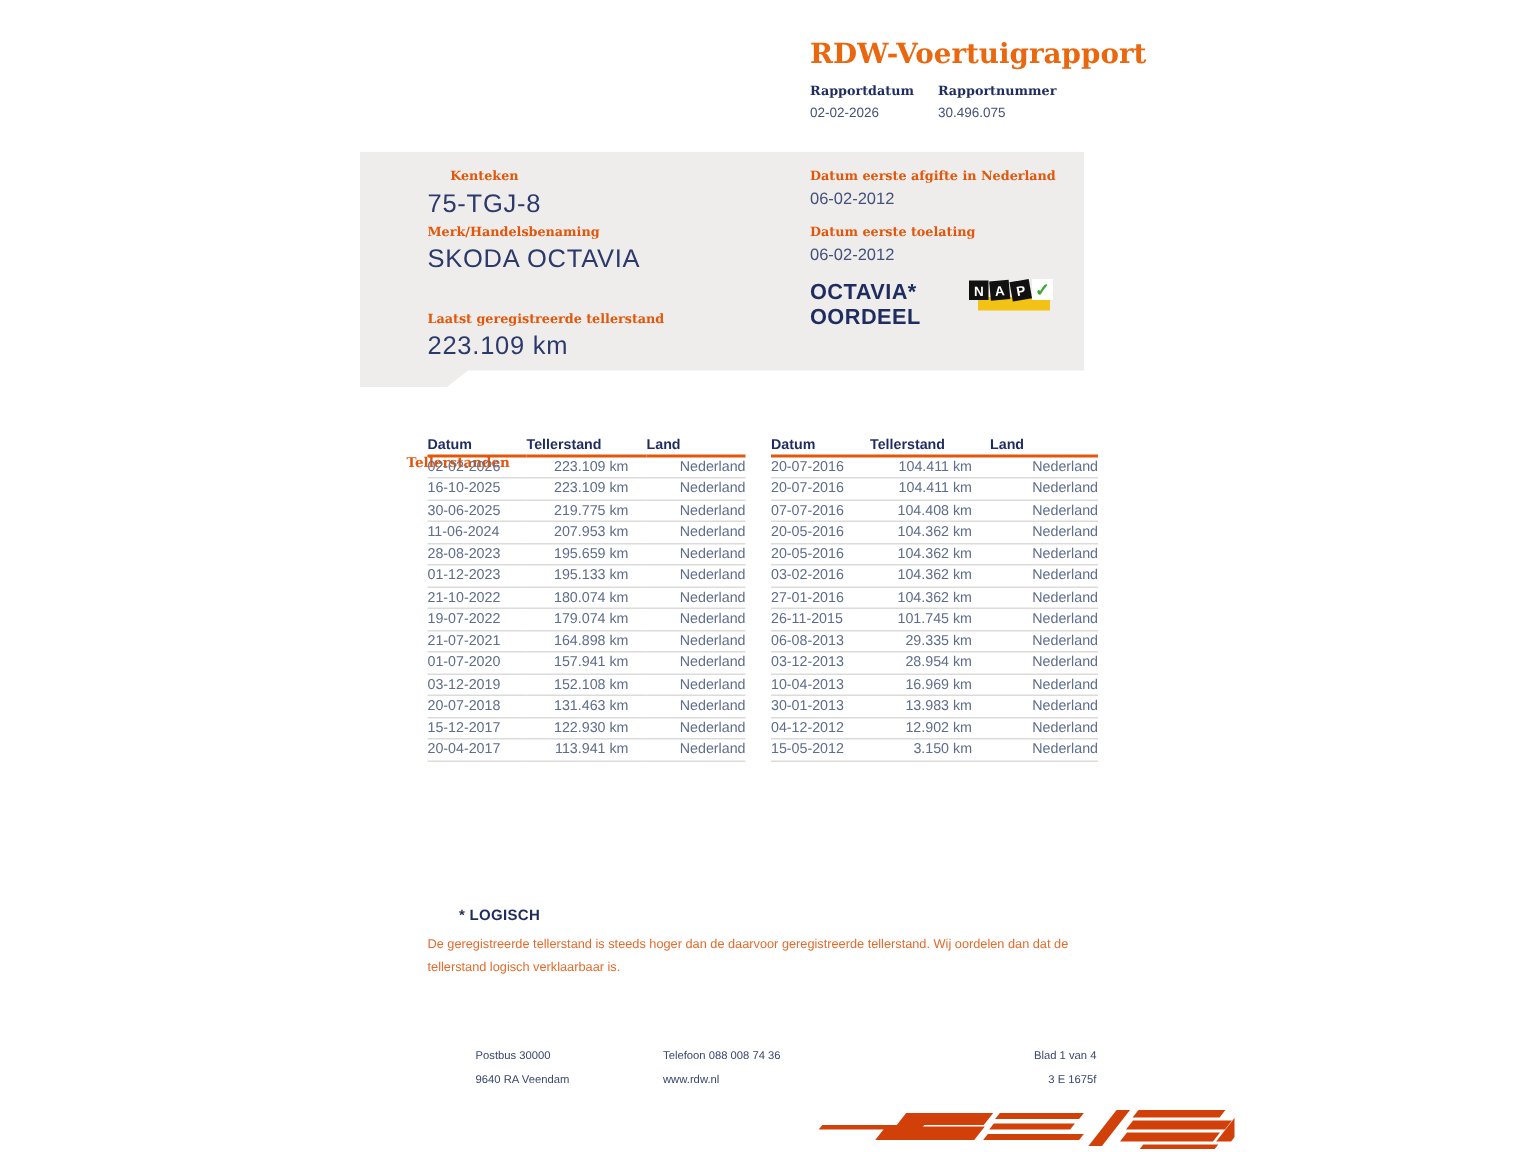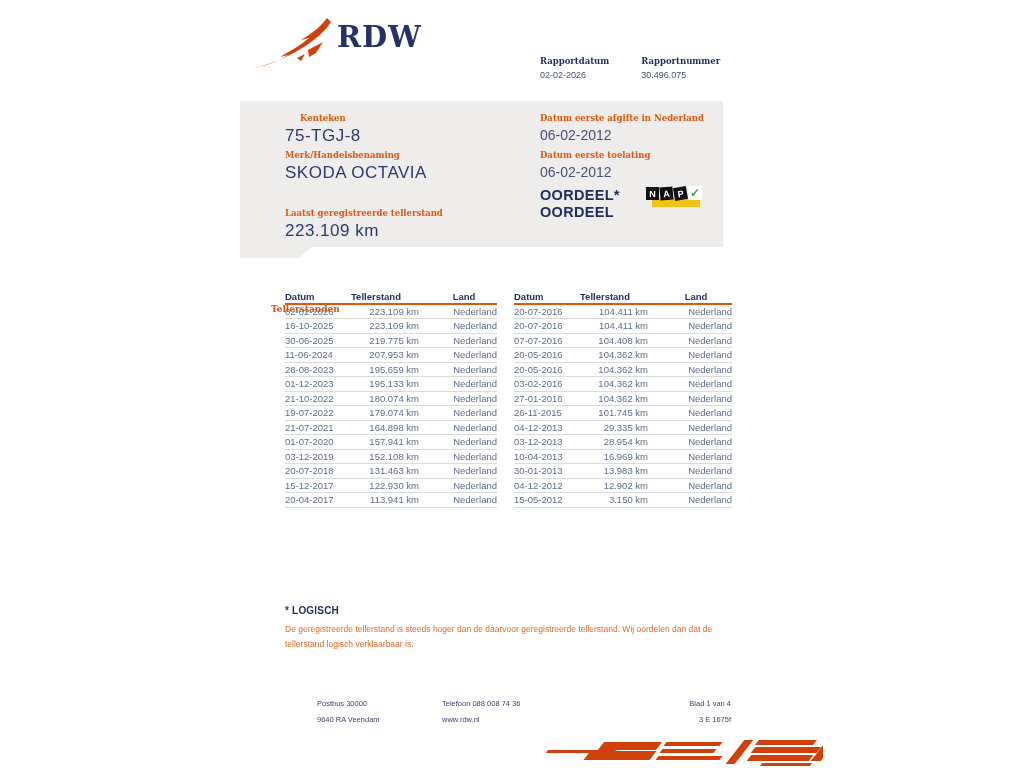--- a/index.html
+++ b/index.html
@@ -20,30 +20,30 @@
   body{font-family:"Liberation Sans",sans-serif;}
   .page{position:relative;width:1024px;height:768px;background:#fff;overflow:hidden;}
 
   
   .logo-wrap{position:absolute;left:253px;top:16px;width:150px;height:56px;}
   .logo-feather{position:absolute;left:0;top:2px;}
   .logo-text{position:absolute;left:84px;top:4px;font-family:"DejaVu Serif",serif;font-weight:600;
              font-size:29px;color:#24316B;letter-spacing:1px;}
   .report-title{position:absolute;left:540px;top:26px;font-family:"DejaVu Serif",serif;
                 font-weight:700;font-size:18.5px;color:var(--orange_title);}
-  .report-meta{position:absolute;left:540px;top:56px;display:flex;gap:32px;}
+  .report-meta{position:absolute;left:540px;top:56px;display:flex;gap:16px;}
   .meta-label{font-family:"DejaVu Serif",serif;font-weight:700;font-size:8.5px;color:var(--navy_dark);}
   .meta-value{font-size:9px;color:#44517A;margin-top:4px;}
 
   
   .panel{position:absolute;left:240px;top:101px;width:483px;height:157px;background:var(--panel_bg);
          clip-path:polygon(0 0,100% 0,100% calc(100% - 11px),72px calc(100% - 11px),58px 100%,0 100%);}
   .f-label{font-family:"DejaVu Serif",serif;font-weight:700;font-size:8.5px;color:var(--orange_label);}
   .f-value-big{font-family:Liberation Sans, sans-serif;font-size:17px;color:var(--navy_value);letter-spacing:.5px;margin-top:3px;}
-  .f-value-sm{font-size:14px;color:#44517A;margin-top:4px;}
+  .f-value-sm{font-size:11px;color:#44517A;margin-top:4px;}
   .p-abs{position:absolute;}
   .verdict{font-size:14.5px;font-weight:800;color:var(--navy_dark);line-height:17px;letter-spacing:.3px;}
 
   
   .nap{position:absolute;left:406px;top:84px;width:56px;height:26px;}
   .nap-bar{position:absolute;left:6px;top:13px;width:48px;height:9px;background:var(--nap_yellow);}
   .nap-tile{position:absolute;top:2px;width:13px;height:13px;background:#111;color:#fff;
             font-size:9px;font-weight:700;display:flex;align-items:center;justify-content:center;}
   .nap-tile.t1{left:0;}
   .nap-tile.t2{left:14px;transform:rotate(-5deg);}
@@ -52,31 +52,31 @@
              color:var(--nap_green);font-size:12px;font-weight:700;display:flex;align-items:center;justify-content:center;}
 
   
   .tables-title{position:absolute;left:271px;top:277px;font-family:"DejaVu Serif",serif;
                 font-weight:700;font-size:9px;color:var(--orange_label);margin-top:27px;}
   .odo-table{position:absolute;top:290px;border-collapse:collapse;table-layout:fixed;}
   .odo-table.left{left:285px;width:212px;}
   .odo-table.right{left:514px;width:218px;}
   .odo-table th{font-size:9.5px;font-weight:700;color:var(--navy_dark);text-align:left;
                 border-bottom:2px solid var(--orange_label);height:14px;padding:0;}
-  .odo-table th.col-land{text-align:center;}
+  .odo-table th.col-land{text-align:left;}
   .odo-table td{font-size:9.5px;color:var(--table_text);height:14.5px;padding:0;
                 border-bottom:1px solid var(--row_border);white-space:nowrap;}
   .odo-table td:nth-child(2){text-align:right;padding-right:12px;}
   .odo-table th:nth-child(2){padding-right:12px;}
   .odo-table td:nth-child(3){text-align:right;}
   .col-datum{width:66px;} .col-teller{width:80px;}
 
   
   .footnote{position:absolute;left:285px;top:605px;width:434px;}
-  .footnote-title{font-size:10px;font-weight:800;color:var(--navy_dark);letter-spacing:.2px;}
+  .footnote-title{font-size:10px;font-weight:800;color:var(--navy_dark);letter-spacing:.2px;margin-left:21px;}
   .footnote-body{margin-top:6px;font-size:8.5px;line-height:15px;color:#E46A2A;}
 
   
   .footer{position:absolute;left:285px;top:699px;width:446px;font-size:7.5px;color:var(--footer_text);}
   .footer .row{display:flex;margin-bottom:7px;}
   .footer .c1{width:125px;margin-left:32px;} .footer .c2{flex:1;} .footer .c3{text-align:right;width:120px;}
 
   
   .deco{position:absolute;left:545px;top:737px;width:278px;height:31px;overflow:hidden;}
   .deco div{position:absolute;background:var(--orange_logo);transform:skewX(-38deg);}
@@ -91,29 +91,22 @@
   .s5b{left:208px;top:10px;width:66px;height:6px;}
   .s5c{left:204px;top:18px;width:62px;height:6px;}
   .s5d{left:216px;top:26px;width:50px;height:3px;}
   .s6{left:272px;top:8px;width:10px;height:16px;}
 </style>
 </head>
 <body>
 
 <div class="page">
 
-  <div class="logo-wrap">
-    <svg class="logo-feather" width="80" height="52" viewBox="0 0 80 52">
-      <path d="M1 50 C 14 48 25 43 35 37 L 27 39 C 39 32 48 27 56 20 L 48 22 C 60 15 68 8 74 0 L 78 4 C 72 13 64 20 54 27 C 42 35 21 46 1 50 Z" fill="#D2400A"></path>
-      <path d="M55 32 L 70 24 L 63 35 L 56 39 Z" fill="#D2400A"></path>
-      <path d="M44 40 L 52 36 L 48 43 Z" fill="#D2400A"></path>
-    </svg>
-    <div class="logo-text">RDW</div>
-  </div>
-
+
+  <div class="report-title">RDW-Voertuigrapport</div>
 
   <div class="report-meta">
     <div>
       <div class="meta-label">Rapportdatum</div>
       <div class="meta-value">02-02-2026</div>
     </div>
     <div>
       <div class="meta-label">Rapportnummer</div>
       <div class="meta-value">30.496.075</div>
     </div>
@@ -136,21 +129,21 @@
     <div class="p-abs" style="left:300px;top:12px;">
       <div class="f-label">Datum eerste afgifte in Nederland</div>
       <div class="f-value-sm">06-02-2012</div>
     </div>
     <div class="p-abs" style="left:300px;top:49px;">
       <div class="f-label">Datum eerste toelating</div>
       <div class="f-value-sm">06-02-2012</div>
     </div>
 
     <div class="p-abs verdict" style="left:300px;top:86px;">
-      <div>OORDEEL*</div>
+      <div>OCTAVIA*</div>
       <div>OORDEEL</div>
     </div>
 
     <div class="nap">
       <div class="nap-bar"></div>
       <div class="nap-tile t1">N</div>
       <div class="nap-tile t2">A</div>
       <div class="nap-tile t3">P</div>
       <div class="nap-check">✓</div>
     </div>
@@ -293,21 +286,21 @@
           <td>27-01-2016</td>
           <td>104.362 km</td>
           <td>Nederland</td>
         </tr>
         <tr>
           <td>26-11-2015</td>
           <td>101.745 km</td>
           <td>Nederland</td>
         </tr>
         <tr>
-          <td>04-12-2013</td>
+          <td>06-08-2013</td>
           <td>29.335 km</td>
           <td>Nederland</td>
         </tr>
         <tr>
           <td>03-12-2013</td>
           <td>28.954 km</td>
           <td>Nederland</td>
         </tr>
         <tr>
           <td>10-04-2013</td>

